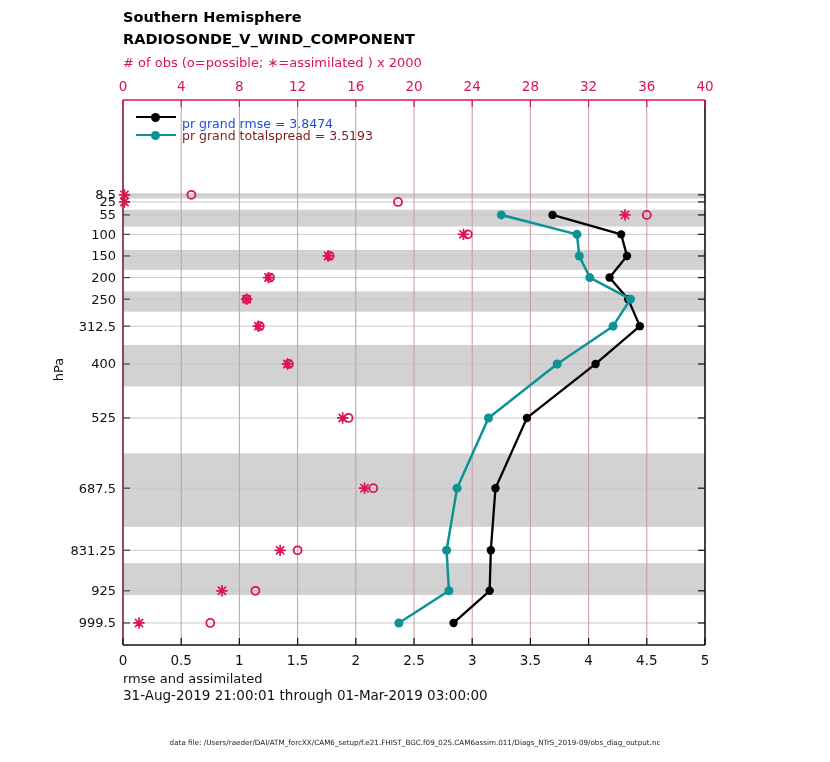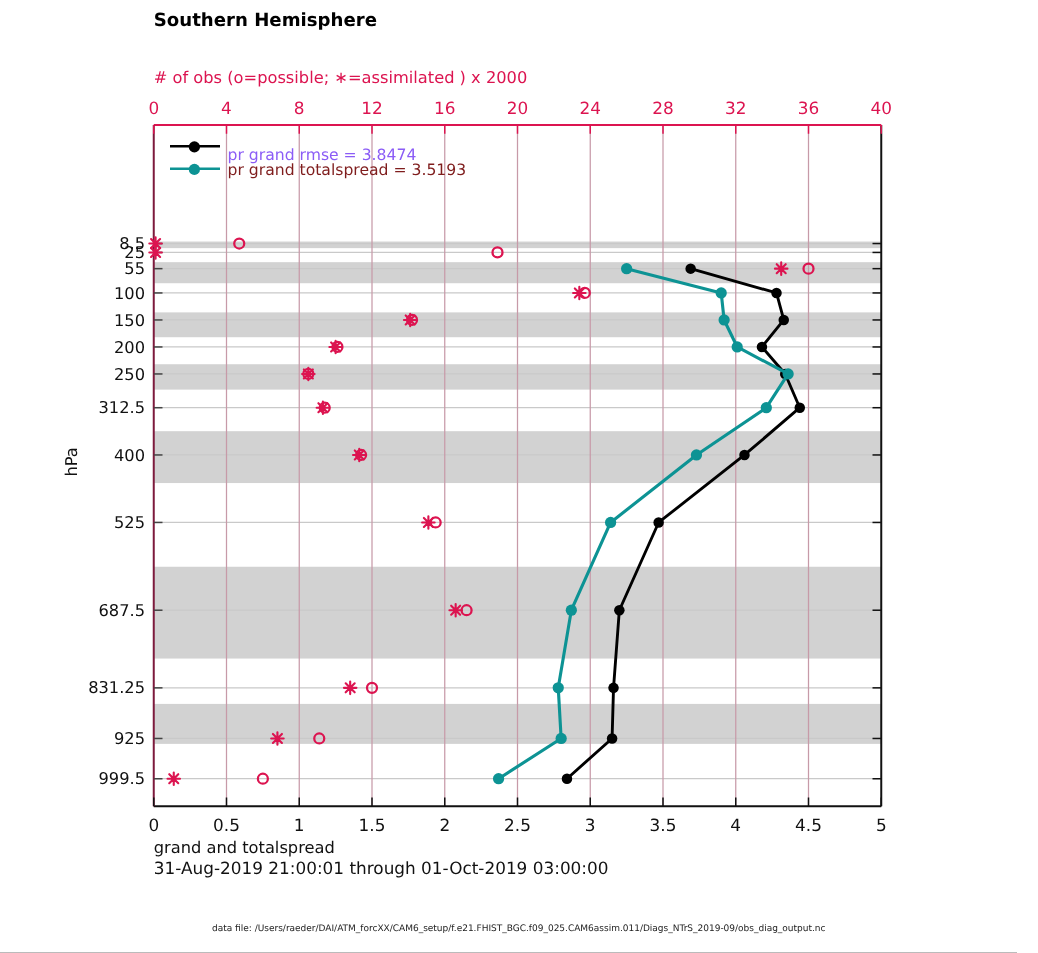--- a/index.html
+++ b/index.html
@@ -197,38 +197,39 @@
       <path d="M359.53000000000003 488.17479191438764H369.53000000000003M364.53000000000003 483.17479191438764V493.17479191438764M360.93 484.5747919143876L368.13000000000005 491.77479191438766M360.93 491.77479191438766L368.13000000000005 484.5747919143876" stroke="#dc1450" stroke-width="1.7" stroke-linecap="round" fill="none"></path>
       <circle cx="297.6" cy="550.2784383670235" r="4" fill="none" stroke="#dc1450" stroke-width="1.8"></circle>
       <path d="M275.14 550.2784383670235H285.14M280.14 545.2784383670235V555.2784383670235M276.53999999999996 546.6784383670234L283.74 553.8784383670235M276.53999999999996 553.8784383670235L283.74 546.6784383670234" stroke="#dc1450" stroke-width="1.7" stroke-linecap="round" fill="none"></path>
       <circle cx="255.405" cy="590.7808164883076" r="4" fill="none" stroke="#dc1450" stroke-width="1.8"></circle>
       <path d="M216.94 590.7808164883076H226.94M221.94 585.7808164883076V595.7808164883076M218.34 587.1808164883075L225.54 594.3808164883076M218.34 594.3808164883076L225.54 587.1808164883075" stroke="#dc1450" stroke-width="1.7" stroke-linecap="round" fill="none"></path>
       <circle cx="210.3" cy="622.9667063020214" r="4" fill="none" stroke="#dc1450" stroke-width="1.8"></circle>
       <path d="M134.005 622.9667063020214H144.005M139.005 617.9667063020214V627.9667063020214M135.405 619.3667063020214L142.605 626.5667063020214M135.405 626.5667063020214L142.605 619.3667063020214" stroke="#dc1450" stroke-width="1.7" stroke-linecap="round" fill="none"></path>
     </svg>
 
   <div class="abs ctr title" style="top:9px;">Southern Hemisphere</div>
+  <div class="abs ctr title" style="top:31px;">RADIOSONDE_V_WIND_COMPONENT</div>
   <div class="abs ctr obs-label" style="top: 55px; color: rgb(220, 20, 80);" id="obs-label"># of obs (o=possible; ∗=assimilated ) x 2000</div>
 
   <div class="abs" id="legend">
     <div class="legend-row">
       <span class="legend-swatch">
         <span class="legend-line" style="background: rgb(0, 0, 0);"></span>
           <span class="legend-dot" style="background: rgb(0, 0, 0);"></span>
       </span>
-      <span class="legend-label" style="color: #8b5cf6; margin-top: 12px;">pr grand rmse = 3.8474</span>
+      <span class="legend-label" style="color: #1d4ed8; margin-top: 12px;">pr grand rmse = 3.8474</span>
     </div>
     <div class="legend-row">
       <span class="legend-swatch">
         <span class="legend-line" style="background: rgb(13, 147, 148);"></span>
           <span class="legend-dot" style="background: rgb(13, 147, 148);"></span>
       </span>
       <span class="legend-label" style="color: #7f1d1d;">pr grand totalspread = 3.5193</span>
     </div>
   </div>
 
   <div class="abs ylabel" style="left:30px;top:362px;width:56px;text-align:center;">hPa</div>
 
-  <div class="abs ctr xlabel" style="top:671px;">grand and totalspread</div>
-  <div class="abs ctr timespan" style="top:687px;">31-Aug-2019 21:00:01 through 01-Oct-2019 03:00:00</div>
+  <div class="abs ctr xlabel" style="top:671px;">rmse and assimilated</div>
+  <div class="abs ctr timespan" style="top:687px;">31-Aug-2019 21:00:01 through 01-Mar-2019 03:00:00</div>
   <div class="abs footer" style="top:738px;">data file: /Users/raeder/DAI/ATM_forcXX/CAM6_setup/f.e21.FHIST_BGC.f09_025.CAM6assim.011/Diags_NTrS_2019-09/obs_diag_output.nc</div>
 
 </div>
 
 </body></html>

